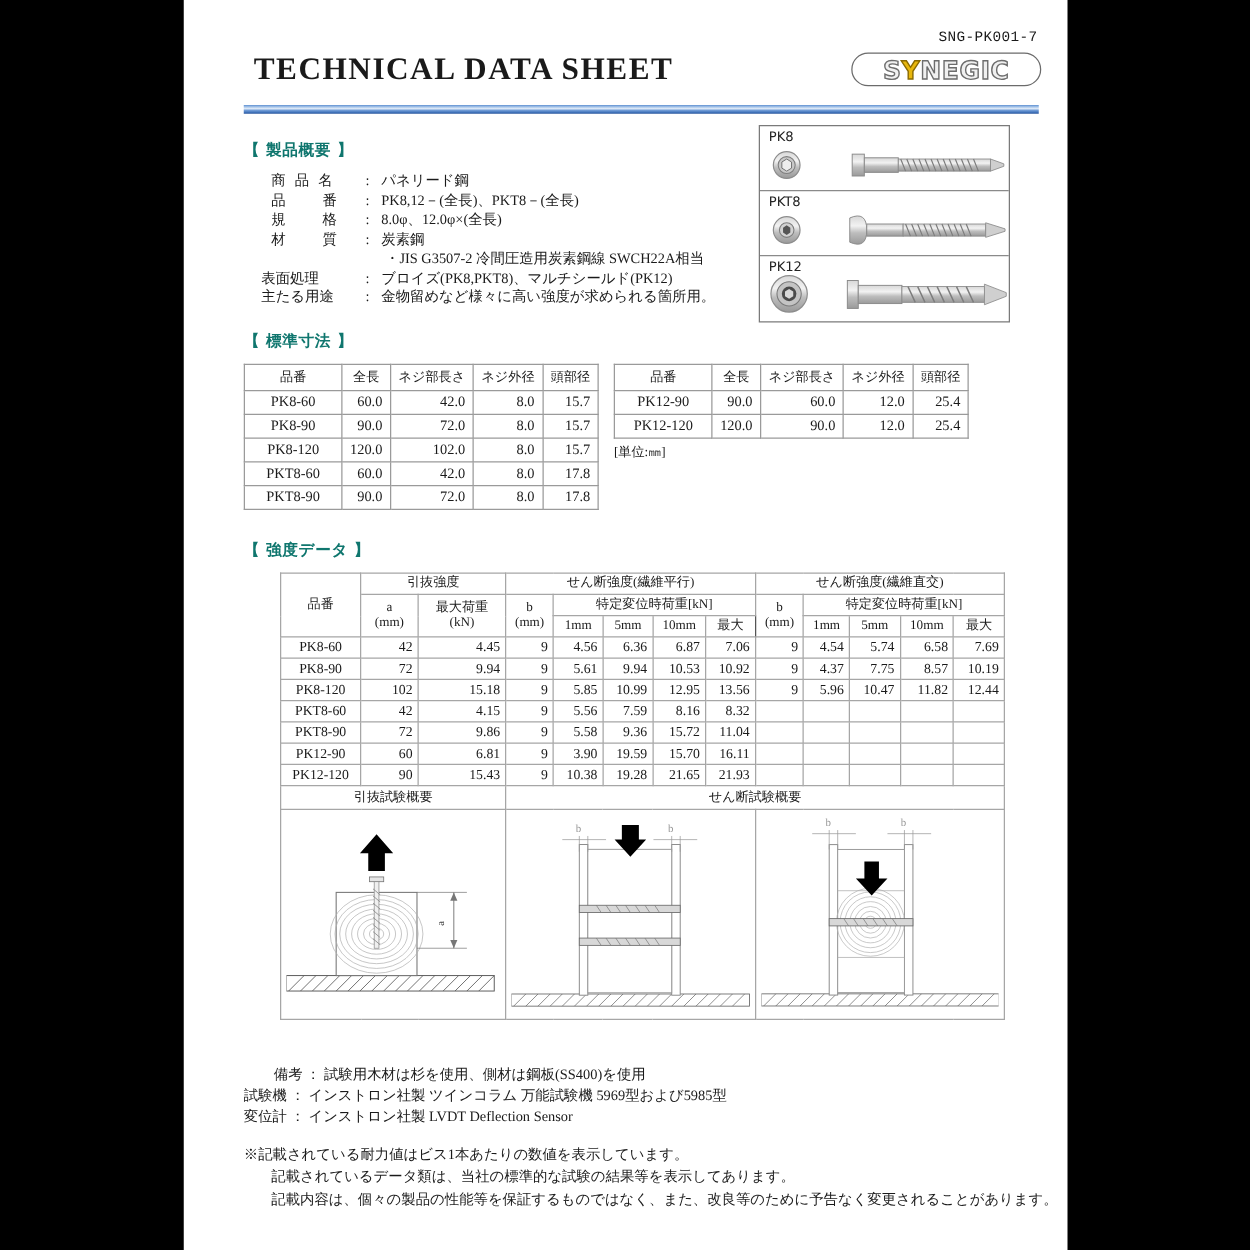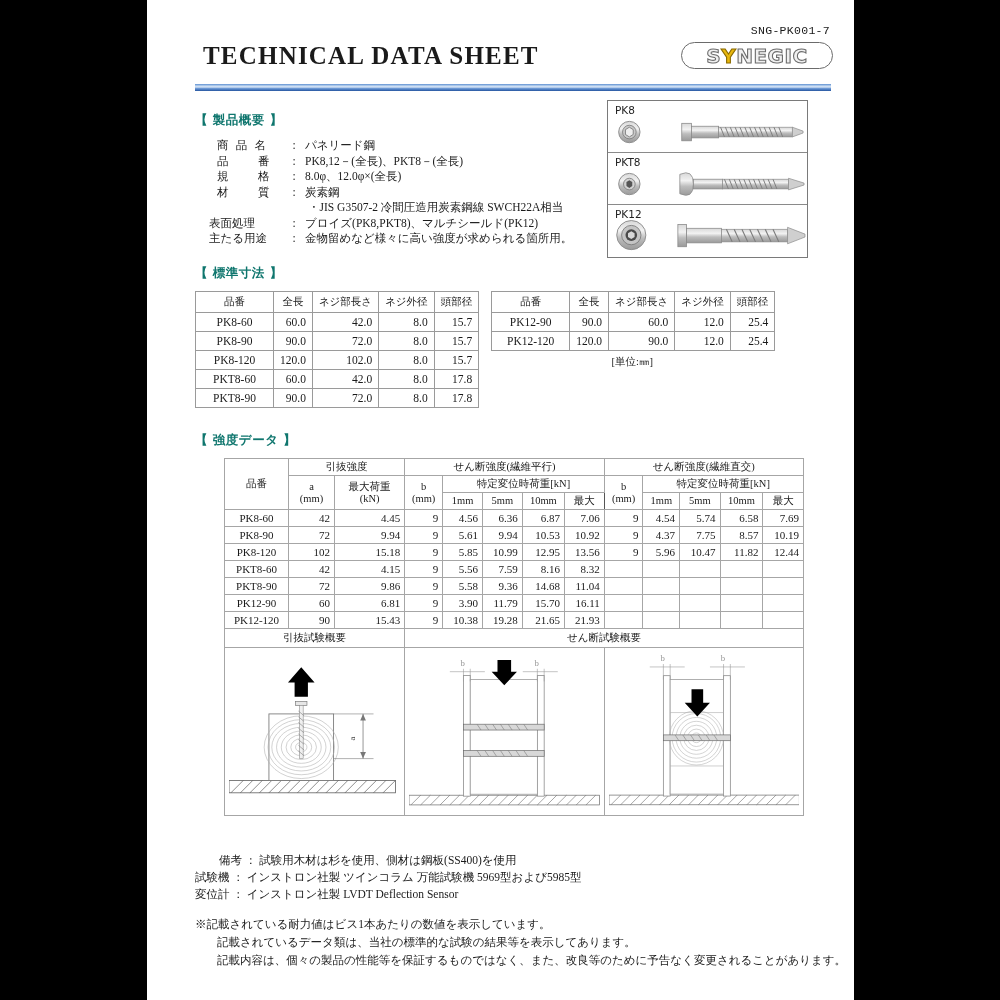--- a/index.html
+++ b/index.html
@@ -86,21 +86,21 @@
   table.tbl { border-collapse: collapse; font-size: 11.5px; background: #fff; }
   table.tbl th, table.tbl td {
     border: 1px solid #9a9a9a; padding: 3px 6px; font-weight: normal;
     color: #1a1a1a;
   }
   table.tbl thead th { text-align: center; font-size: 10.5px; }
   table.tbl.outer { border: 1.6px solid #4a4a4a; }
   .dim-left td:first-child, .dim-right td:first-child { text-align: center; width: 78px; }
   .dim-left td, .dim-right td { text-align: right; }
   .dim-left th, .dim-right th { background: #fff; }
-  .unit-note { font-size: 10.5px; text-align: center; margin-top: 4px; padding-right: 2px; }
+  .unit-note { font-size: 10.5px; text-align: left; margin-top: 4px; padding-right: 2px; }
 
   
   .str-block { position: absolute; left: 48px; top: 432px; width: 640px; }
   .str-wrap { margin-top: 9px; }
   table.str {
     border-collapse: collapse; font-size: 11px; width: 580px;
     margin-left: 29px; background: #fff;
   }
   table.str th, table.str td {
     border: 1px solid #a6a6a6; color: #1a1a1a; font-weight: normal;
@@ -432,35 +432,35 @@
                 <td class="num blank"></td>
                 <td class="num blank"></td>
               </tr>
           <tr>
                 <td class="model">PKT8-90</td>
                 <td class="num gsep-l">72</td>
                 <td class="num">9.86</td>
                 <td class="num gsep-l">9</td>
                 <td class="num">5.58</td>
                 <td class="num">9.36</td>
-                <td class="num">14.68</td>
+                <td class="num">15.72</td>
                 <td class="num">11.04</td>
                 <td class="num gsep-l blank"></td>
                 <td class="num blank"></td>
                 <td class="num blank"></td>
                 <td class="num blank"></td>
                 <td class="num blank"></td>
               </tr>
           <tr class="grp-top">
                 <td class="model">PK12-90</td>
                 <td class="num gsep-l">60</td>
                 <td class="num">6.81</td>
                 <td class="num gsep-l">9</td>
                 <td class="num">3.90</td>
-                <td class="num">11.79</td>
+                <td class="num">19.59</td>
                 <td class="num">15.70</td>
                 <td class="num">16.11</td>
                 <td class="num gsep-l blank"></td>
                 <td class="num blank"></td>
                 <td class="num blank"></td>
                 <td class="num blank"></td>
                 <td class="num blank"></td>
               </tr>
           <tr>
                 <td class="model">PK12-120</td>

